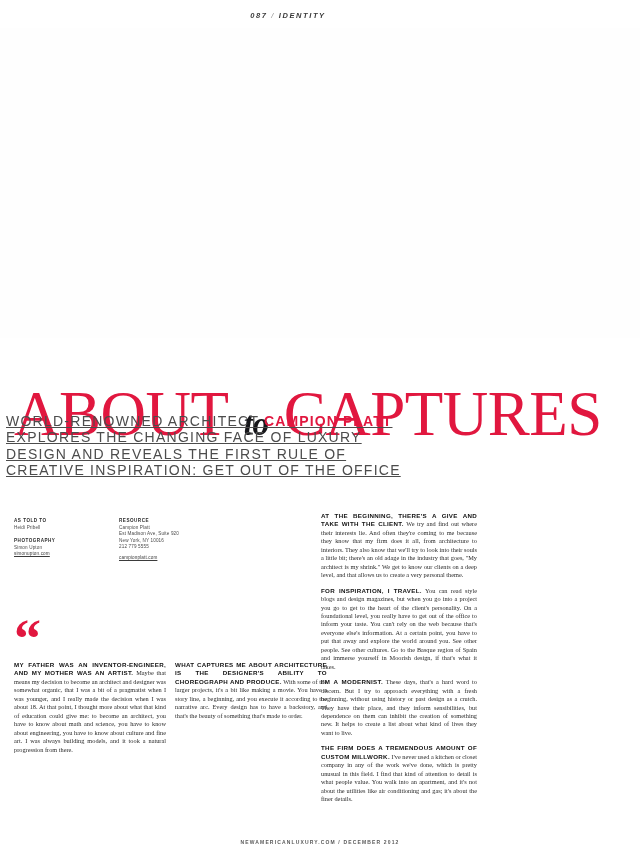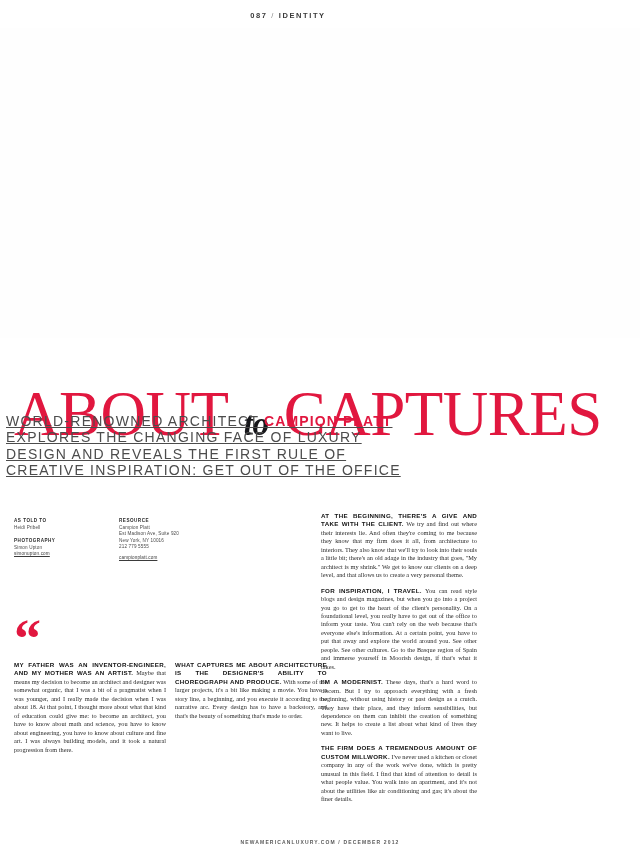--- a/index.html
+++ b/index.html
@@ -21,20 +21,21 @@
     position: absolute;
     top: 11px;
     left: 0;
     width: 576px;
     text-align: center;
     font-family: "Liberation Sans", sans-serif;
     font-size: 7.5px;
     font-weight: bold;
     letter-spacing: 1.6px;
     color: #3a3a3a;
+    font-style: italic;
   }
   .runhead .sep { color: #8d8d8d; font-weight: normal; }
 
   
   .photo-plate {
     position: absolute;
     top: 28px;
     left: 0;
     width: 640px;
     height: 310px;

